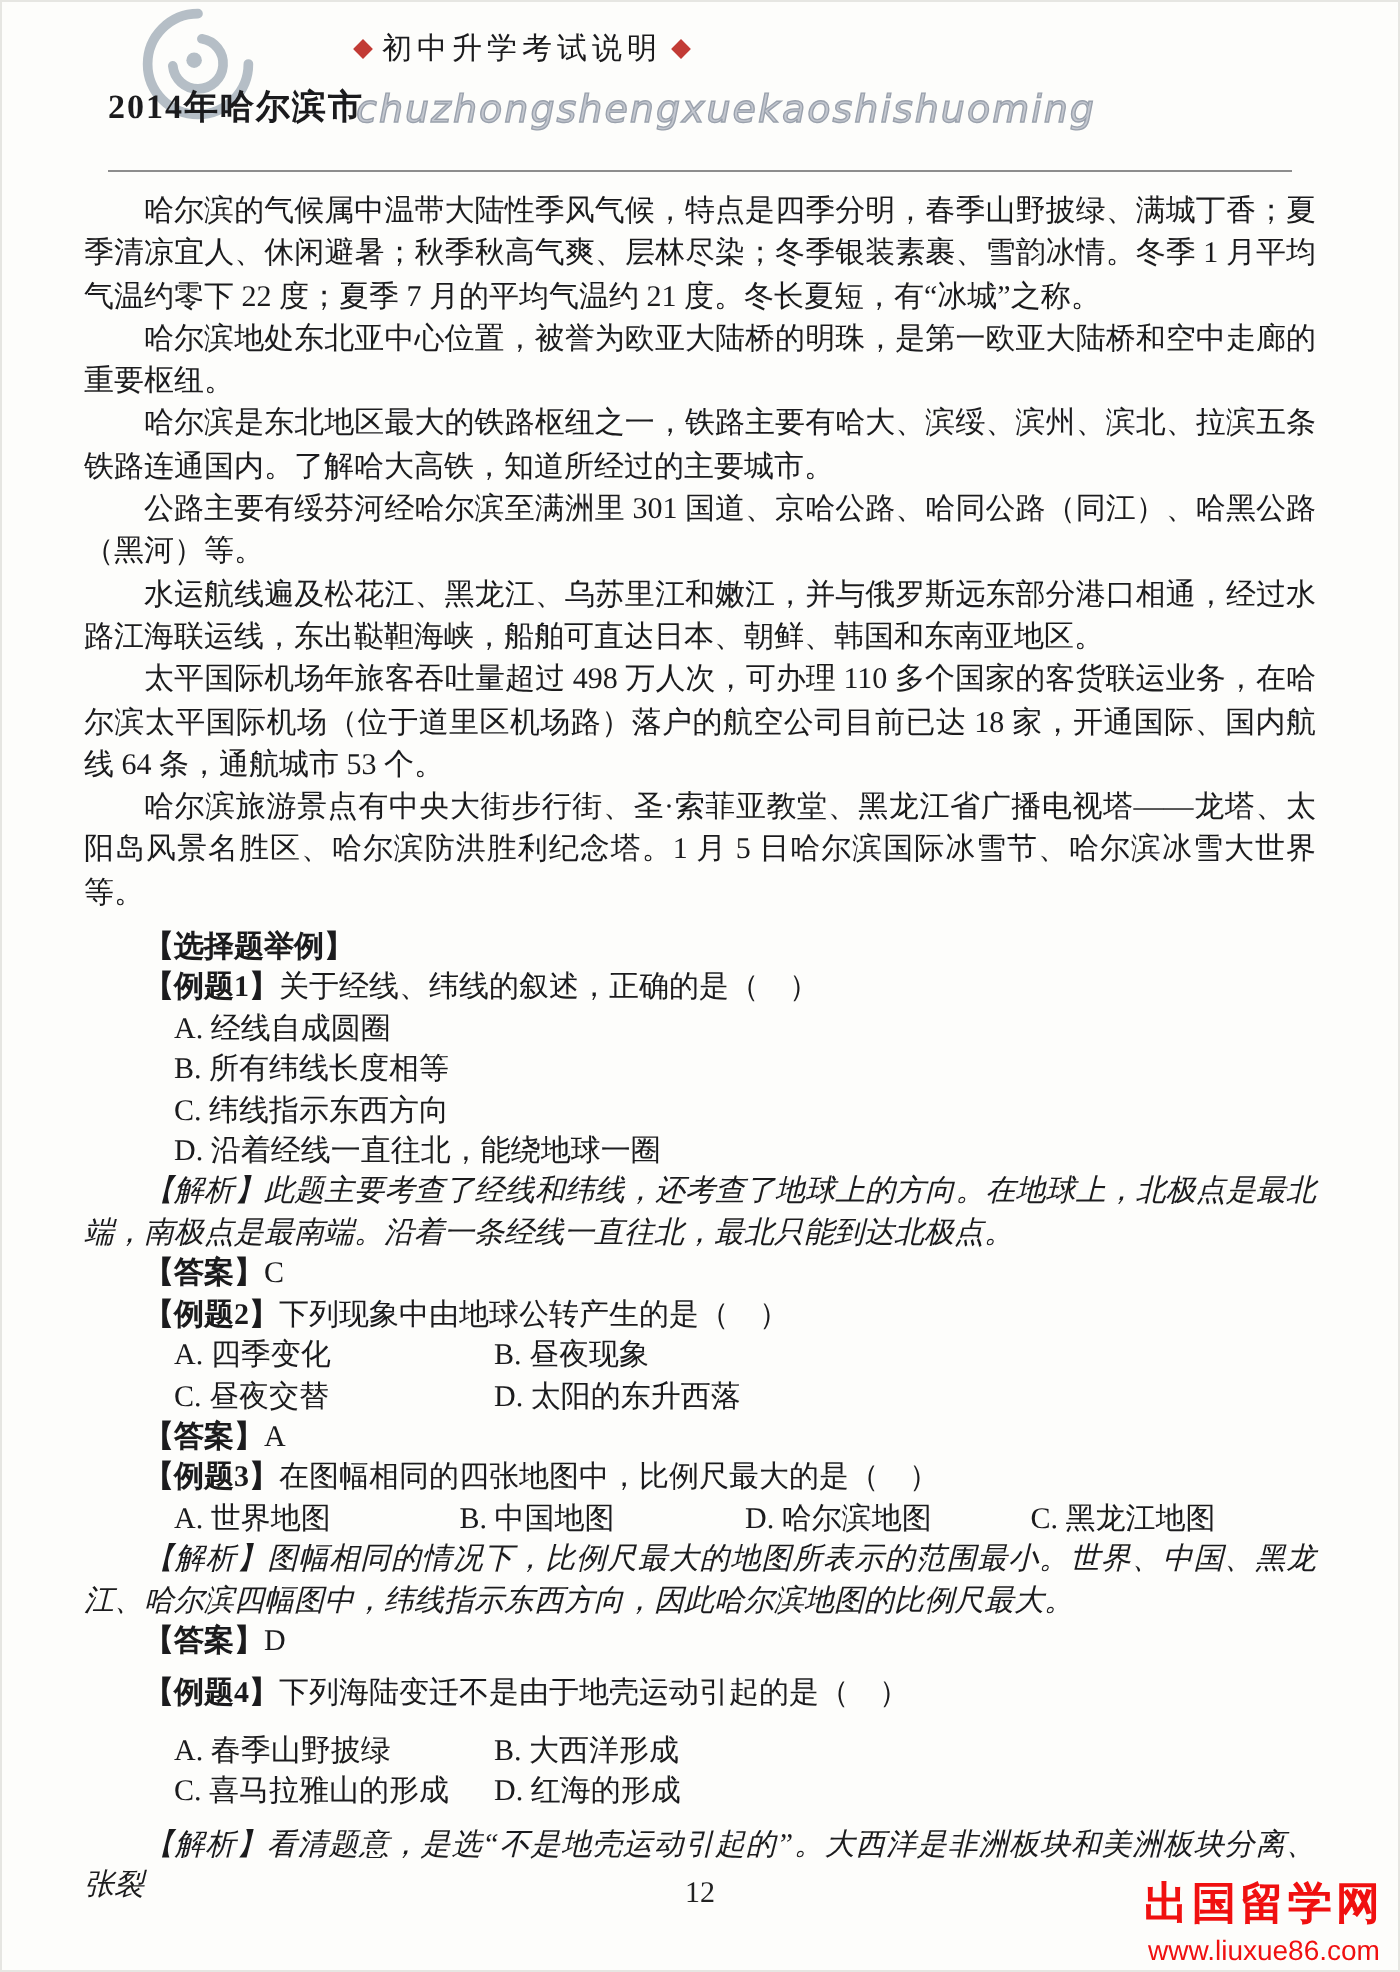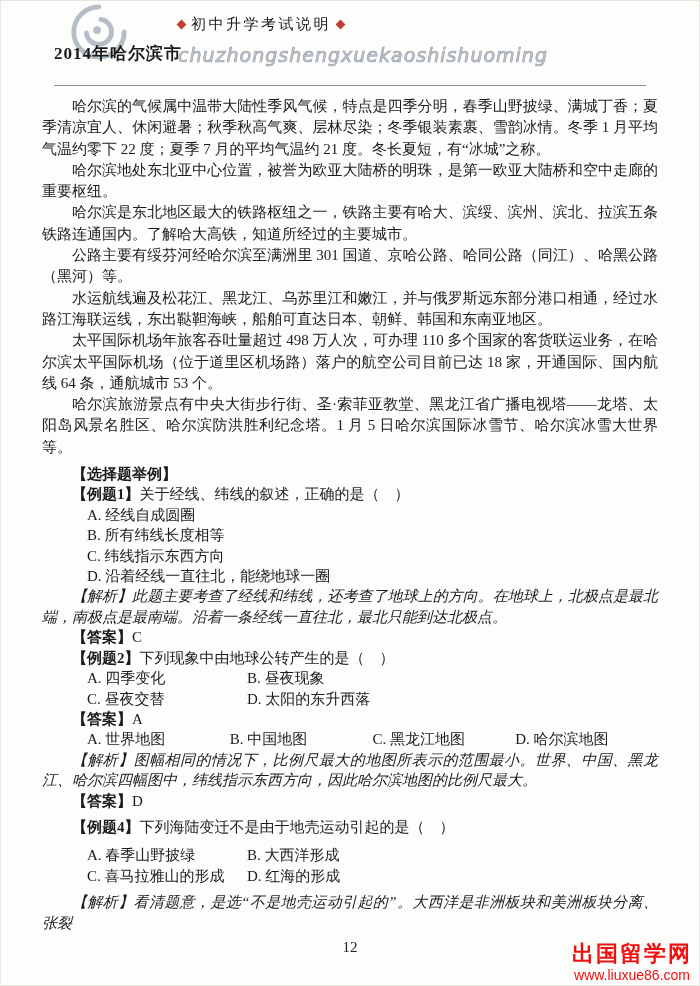--- a/index.html
+++ b/index.html
@@ -38,21 +38,21 @@
   .analysis { font-style:italic; }
   .opts-1col { padding-left:45px; }
   .opts-2col { display:grid; grid-template-columns:160px auto; padding-left:45px; }
   .opts-4col { display:grid; grid-template-columns:repeat(4,1fr); padding-left:45px; }
   .mt { margin-top:8px; }
   .mt-sm { margin-top:6px; }
 
   
   .page-number { position:absolute; left:0; right:0; bottom:30px; text-align:center; font-size:15px; color:#222; }
   .watermark { position:absolute; right:8px; bottom:3px; text-align:right; line-height:1.1; }
-  .site-name { font-family:Liberation Sans, sans-serif; font-size:22px; font-weight:bold; color:#f01010; letter-spacing:2px; }
+  .site-name { font-family:Liberation Mono, monospace; font-size:22px; font-weight:bold; color:#f01010; letter-spacing:2px; }
   .site-url  { font-family:"Liberation Sans","DejaVu Sans",sans-serif; font-size:14px; color:#f01010; margin-top:1px;text-align:center; }
 </style>
 </head>
 <body>
 
 <div class="page">
 
   <header>
     <div class="logo">
       <svg viewBox="0 0 64 64" width="62" height="62" aria-hidden="true">
@@ -99,25 +99,26 @@
 
       <p class="para"><span class="qlabel">【例题2】</span><span>下列现象中由地球公转产生的是（　）</span></p>
       <div class="opts-2col">
         <div class="opt">A. 四季变化</div>
         <div class="opt">B. 昼夜现象</div>
         <div class="opt">C. 昼夜交替</div>
         <div class="opt">D. 太阳的东升西落</div>
       </div>
       <p class="para"><span class="alabel">【答案】</span><span>A</span></p>
 
+      <p class="para"><span class="qlabel">【例题3】</span><span>在图幅相同的四张地图中，比例尺最大的是（　）</span></p>
       <div class="opts-4col">
         <div class="opt">A. 世界地图</div>
         <div class="opt">B. 中国地图</div>
+        <div class="opt">D. 哈尔滨地图</div>
         <div class="opt">C. 黑龙江地图</div>
-        <div class="opt">D. 哈尔滨地图</div>
       </div>
       <p class="para analysis">【解析】图幅相同的情况下，比例尺最大的地图所表示的范围最小。世界、中国、黑龙江、哈尔滨四幅图中，纬线指示东西方向，因此哈尔滨地图的比例尺最大。</p>
       <p class="para"><span class="alabel">【答案】</span><span>D</span></p>
 
       <p class="para mt-sm"><span class="qlabel">【例题4】</span><span>下列海陆变迁不是由于地壳运动引起的是（　）</span></p>
       <div class="opts-2col mt">
         <div class="opt">A. 春季山野披绿</div>
         <div class="opt">B. 大西洋形成</div>
         <div class="opt">C. 喜马拉雅山的形成</div>
         <div class="opt">D. 红海的形成</div>

